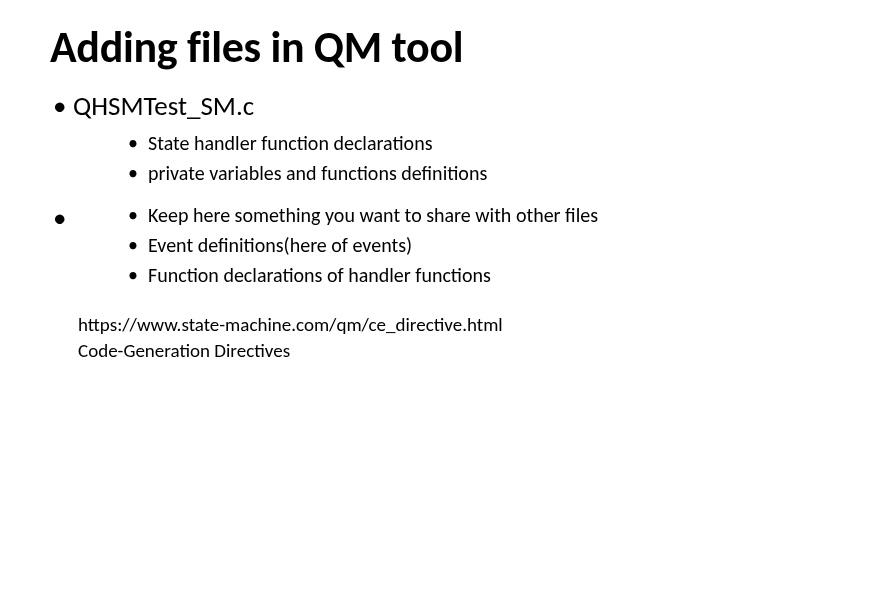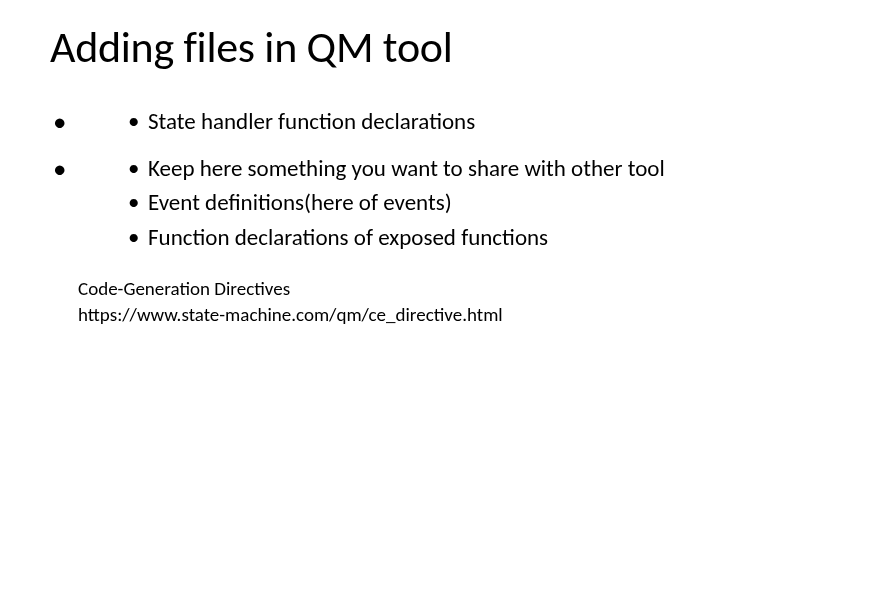--- a/index.html
+++ b/index.html
@@ -16,22 +16,22 @@
       overflow: hidden;
     }
     .slide {
       width: 100%;
       height: 100%;
       padding: 20px 50px 20px 50px;
       position: relative;
     }
     .title {
       font-size: 44px;
-      font-weight: 400;
-      margin-bottom: 30px;
+      font-weight: 700;
+      margin-bottom: 14px;
       letter-spacing: -0.3px;
     }
     .main-list {
       list-style: none;
     }
     .main-item {
       font-size: 27px;
       margin-bottom: 5px;
       padding-left: 23px;
       position: relative;
@@ -42,21 +42,21 @@
       position: absolute;
       left: 3px;
       top: 0;
     }
     .sub-list {
       list-style: none;
       margin-top: 4px;
       margin-bottom: 12px;
     }
     .sub-item {
-      font-size: 23px;
+      font-size: 20px;
       padding-left: 75px;
       position: relative;
       line-height: 1.5;
     }
     .sub-item::before {
       content: "•";
       position: absolute;
       left: 55px;
       top: 0;
     }
@@ -68,31 +68,33 @@
     }
   </style>
 </head>
 <body>
 
 <div class="slide">
   <h1 class="title">Adding files in QM tool</h1>
 
   <ul class="main-list">
     <li class="main-item">
+      <span>QHSMTest_SM.c</span>
       <ul class="sub-list">
         <li class="sub-item">State handler function declarations</li>
+        <li class="sub-item">private variables and functions definitions</li>
       </ul>
     </li>
 
     <li class="main-item">
       <ul class="sub-list">
-        <li class="sub-item">Keep here something you want to share with other tool</li>
+        <li class="sub-item">Keep here something you want to share with other files</li>
         <li class="sub-item">Event definitions(here of events)</li>
-        <li class="sub-item">Function declarations of exposed functions</li>
+        <li class="sub-item">Function declarations of handler functions</li>
       </ul>
     </li>
   </ul>
 
   <div class="footer-note">
+    <div>https://www.state-machine.com/qm/ce_directive.html</div>
     <div>Code-Generation Directives</div>
-    <div>https://www.state-machine.com/qm/ce_directive.html</div>
   </div>
 </div>
 
 </body></html>

